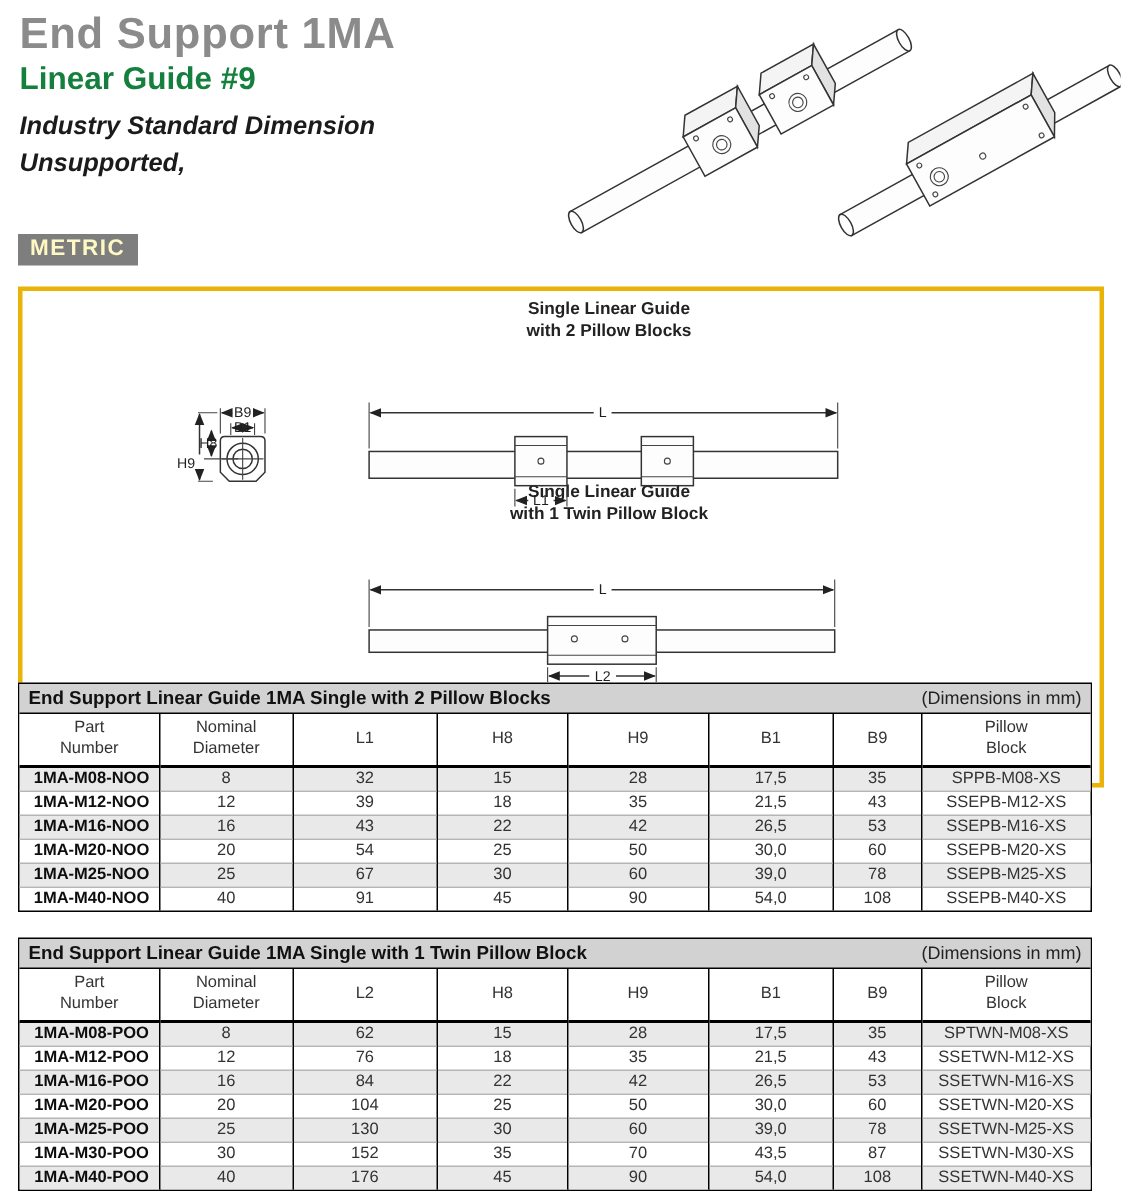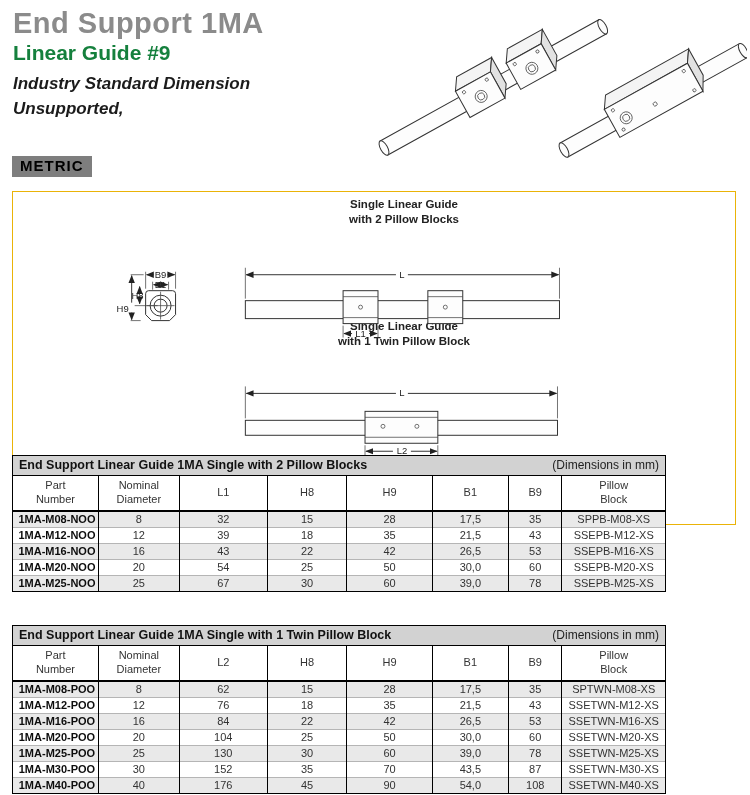--- a/index.html
+++ b/index.html
@@ -5,36 +5,36 @@
   html,body { margin:0; padding:0; background:#fff; }
   body { width:750px; height:795px; font-family:"Liberation Sans", sans-serif; position:relative; overflow:hidden; }
   .page { position:relative; width:750px; height:795px;border-radius:27px; }
 
   
   .title-block { position:absolute; left:13px; top:8px; }
   .main-title { font-size:29px; font-weight:bold; color:#8b8b8b; letter-spacing:.5px; line-height:1.05; margin:0; }
   .sub-title  { font-size:21px; font-weight:bold; color:#15803d; margin:3px 0 0; line-height:1.1; }
   .desc-line  { font-size:17px; font-style:italic; font-weight:bold; color:#1b1b1b; line-height:1.5; }
   .desc-wrap  { margin-top:6px; }
-  .metric-badge { position:absolute; left:12px; top:156px; background:#7e7e7e; color:#000000;
+  .metric-badge { position:absolute; left:12px; top:156px; background:#7e7e7e; color:#fef9c3;
                   font-size:15px; font-weight:bold; letter-spacing:1px; padding:1px 8px 3px; }
 
   .product-art { position:absolute; left:372px; top:0; width:375px; height:175px; }
 
   
   .diagram-box { position:absolute; left:12px; top:191px; width:724px; height:334px;
-                 border:1px solid #eab308; box-sizing:border-box; }
+                 border:3px solid #eab308; box-sizing:border-box; }
   .drawing { position:absolute; left:0; top:0; width:100%; height:100%; }
   .diag-title { position:absolute; width:240px; text-align:center; font-size:11.5px; font-weight:bold;
                 color:#222; line-height:1.3; }
   .diag-title.t1 { left:271px; top:5px; }
   .diag-title.t2 { left:271px; top:127px; }
 
   
-  .tbl-wrap { position:absolute; left:12px; width:654px; border:1.5px solid #000; box-sizing:border-box; background:#fff; }
+  .tbl-wrap { position:absolute; left:12px; width:716px; border:1.5px solid #000; box-sizing:border-box; background:#fff; }
   .tbl-wrap.first  { top:455px; }
   .tbl-wrap.second { top:625px; }
   .tbl-title { display:flex; justify-content:space-between; align-items:center; background:#d2d2d2;
                border-bottom:1px solid #000; padding:2px 6px 3px; }
   .tbl-title .t { font-size:12.5px; font-weight:bold; color:#111; }
   .tbl-title .u { font-size:12px; font-weight:normal; color:#222; }
   table { width:100%; border-collapse:collapse; table-layout:fixed; }
   th { font-size:11px; font-weight:normal; color:#333; background:#fff; text-align:center;
        border-left:1px solid #000; border-bottom:2px solid #000; padding:2px 0 3px; line-height:1.3; }
   th:first-child { border-left:none; }
@@ -279,20 +279,30 @@
           <tr>
             <td class="part">1MA-M25-NOO</td>
             <td>25</td>
             <td>67</td>
             <td>30</td>
             <td>60</td>
             <td>39,0</td>
             <td>78</td>
             <td>SSEPB-M25-XS</td>
           </tr>
+          <tr>
+            <td class="part">1MA-M40-NOO</td>
+            <td>40</td>
+            <td>91</td>
+            <td>45</td>
+            <td>90</td>
+            <td>54,0</td>
+            <td>108</td>
+            <td>SSEPB-M40-XS</td>
+          </tr>
         </tbody>
       </table>
   </div>
 
   <div class="tbl-wrap second">
     <div class="tbl-title">
       <span class="t">End Support Linear Guide 1MA Single with 1 Twin Pillow Block</span>
       <span class="u">(Dimensions in mm)</span>
     </div>
     <table>

